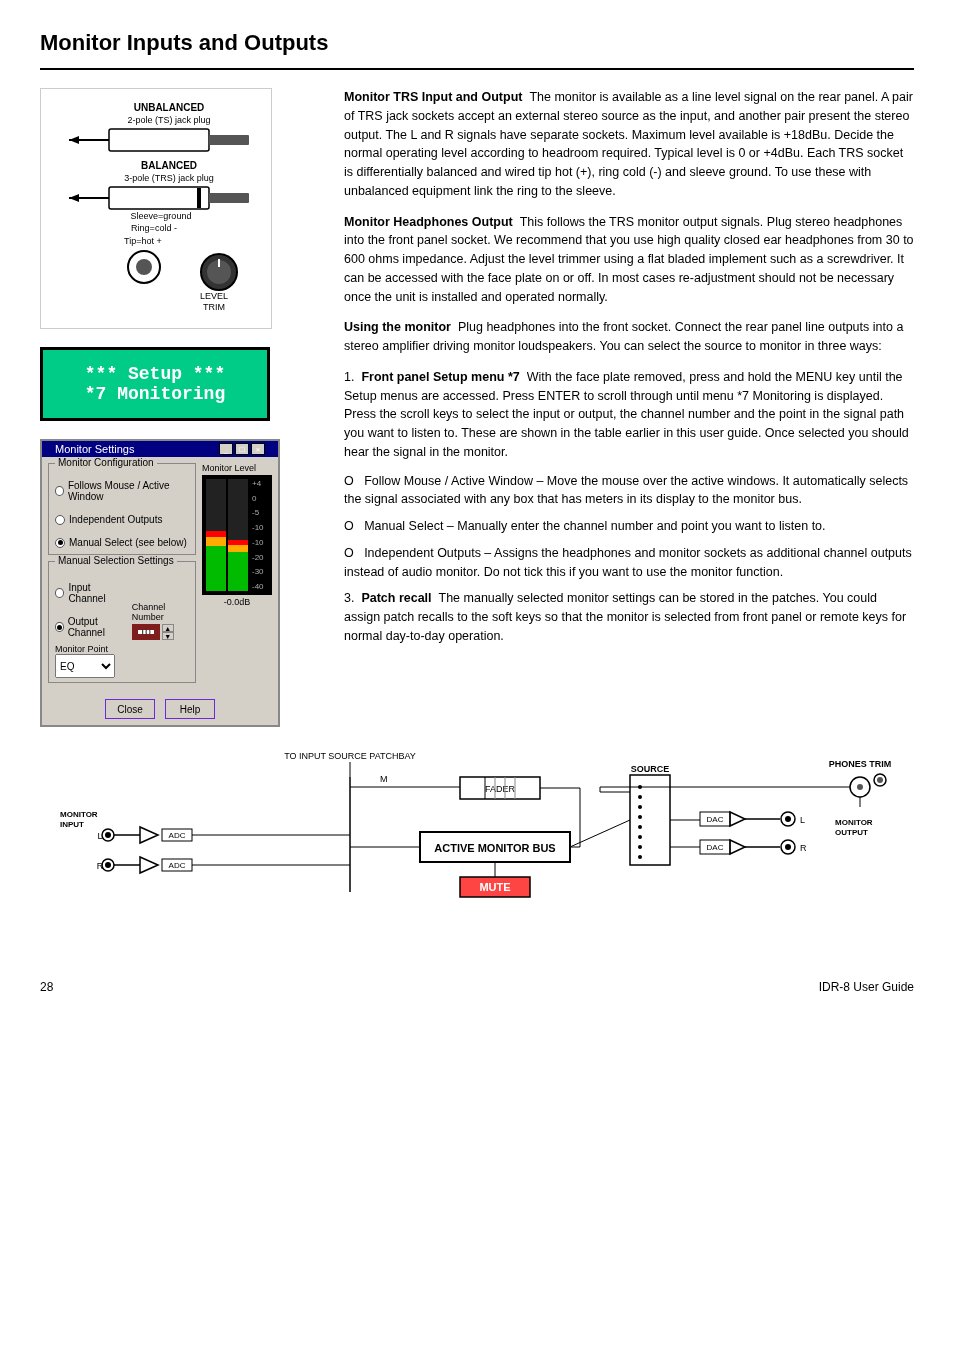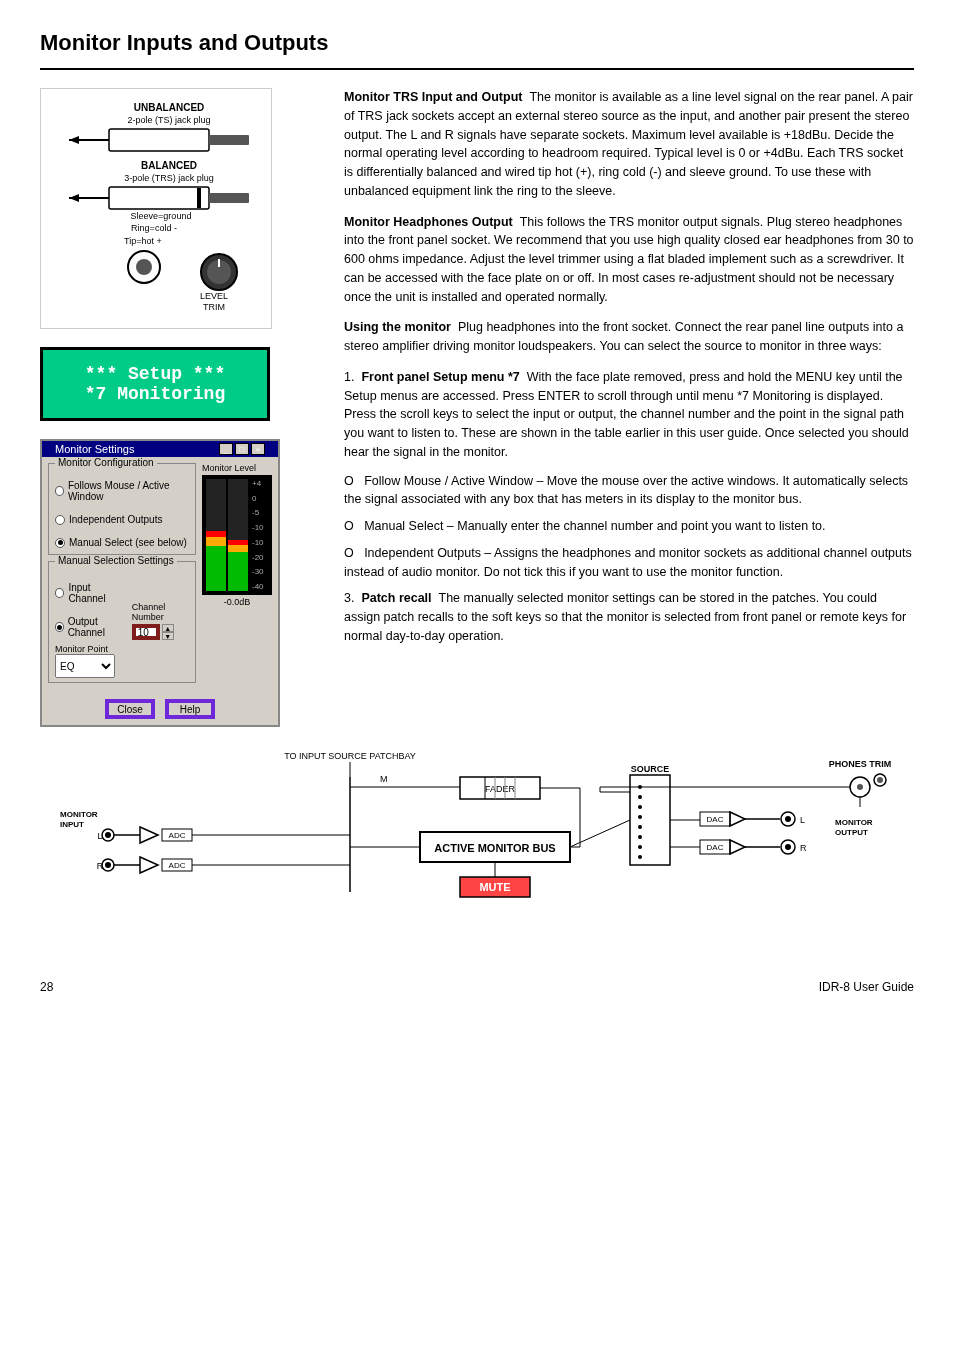--- a/index.html
+++ b/index.html
@@ -150,41 +150,41 @@
       content: '';
       width: 5px;
       height: 5px;
       border-radius: 50%;
       background: #000;
       display: block;
     }
     .win-input {
       width: 28px;
       height: 16px;
-      border: 4px solid #7f1d1d;
+      border: 6px solid #7f1d1d;
       background: #fff;
       font-size: 10px;
       padding: 0 2px;
     }
     .win-select {
       width: 60px;
       height: 24px;
       font-size: 10px;
     }
     .win-footer {
       display: flex;
       justify-content: center;
       gap: 10px;
       padding: 4px 6px 6px 6px;
     }
     .win-action-btn {
       width: 50px;
       height: 20px;
       background: #d4d0c8;
-      border: 4px solid #6d28d9;
+      border: 1px solid #6d28d9;
       font-size: 10px;
       cursor: pointer;
     }
     
     .signal-diagram {
       width: 100%;
       margin-top: 20px;
     }
     
     .page-footer {

